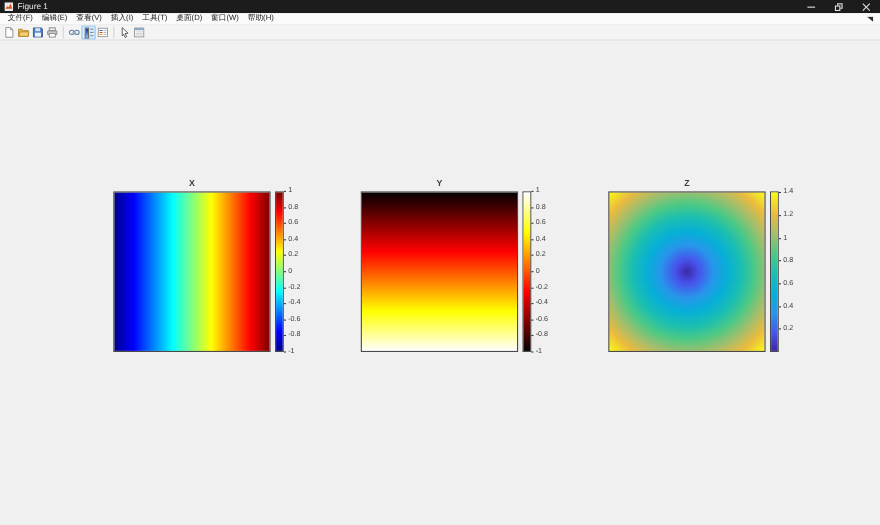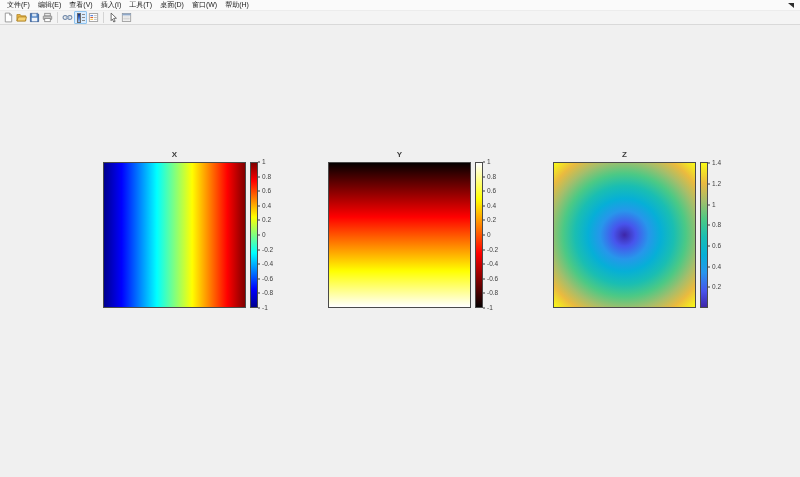--- a/index.html
+++ b/index.html
@@ -60,20 +60,40 @@
   .cb-ticks { position:absolute; top:137px; width:28px; height:146px; }
   .cb-tick  { position:absolute; left:0; width:2px; height:1px; background:#3d3d3d; transform:translateY(-50%); }
   .cb-label { position:absolute; left:4px; transform:translateY(-50%);
               font-size:6.5px; color:#3d3d3d; white-space:nowrap; line-height:1; }
 </style>
 </head>
 <body>
 
 <div class="window">
 
+  <div class="titlebar">
+    <svg class="app-icon" viewBox="0 0 9 9">
+      <rect width="9" height="9" rx="1" fill="#e9e9e9"></rect>
+      <path d="M1 6.6 L3 4.2 L4.4 5.2 L6.4 1.4 L8 6.8 Z" fill="#d95319"></path>
+    </svg>
+    <span class="title-text">Figure 1</span>
+    <div class="tb-spacer"></div>
+    <div class="winbtn">
+      <span class="min-glyph"></span>
+    </div>
+    <div class="winbtn">
+      <span class="restore-glyph">
+          <span class="r1"></span>
+          <span class="r2"></span>
+        </span>
+    </div>
+    <div class="winbtn">
+      <span class="close-glyph"></span>
+    </div>
+  </div>
 
   <div class="menubar">
     <span class="menu-item">文件(F)</span>
     <span class="menu-item">编辑(E)</span>
     <span class="menu-item">查看(V)</span>
     <span class="menu-item">插入(I)</span>
     <span class="menu-item">工具(T)</span>
     <span class="menu-item">桌面(D)</span>
     <span class="menu-item">窗口(W)</span>
     <span class="menu-item">帮助(H)</span>

